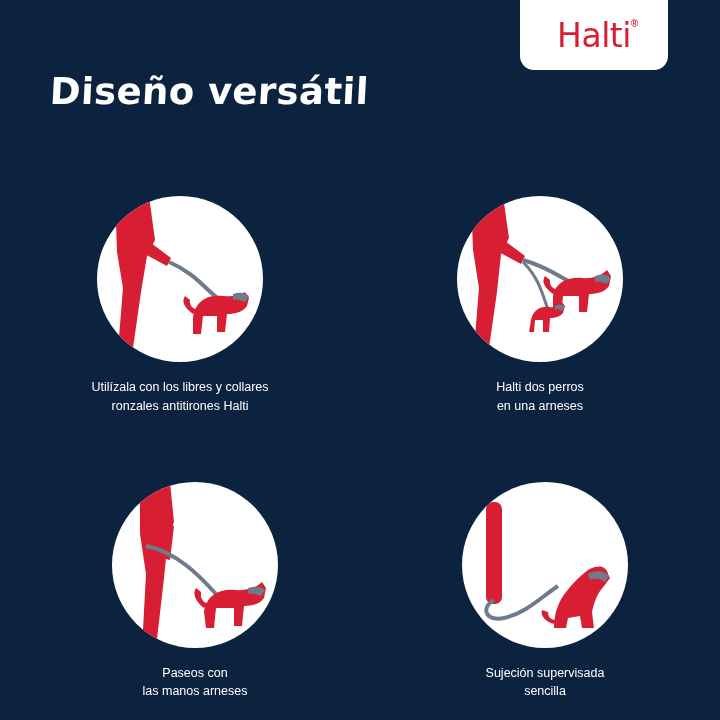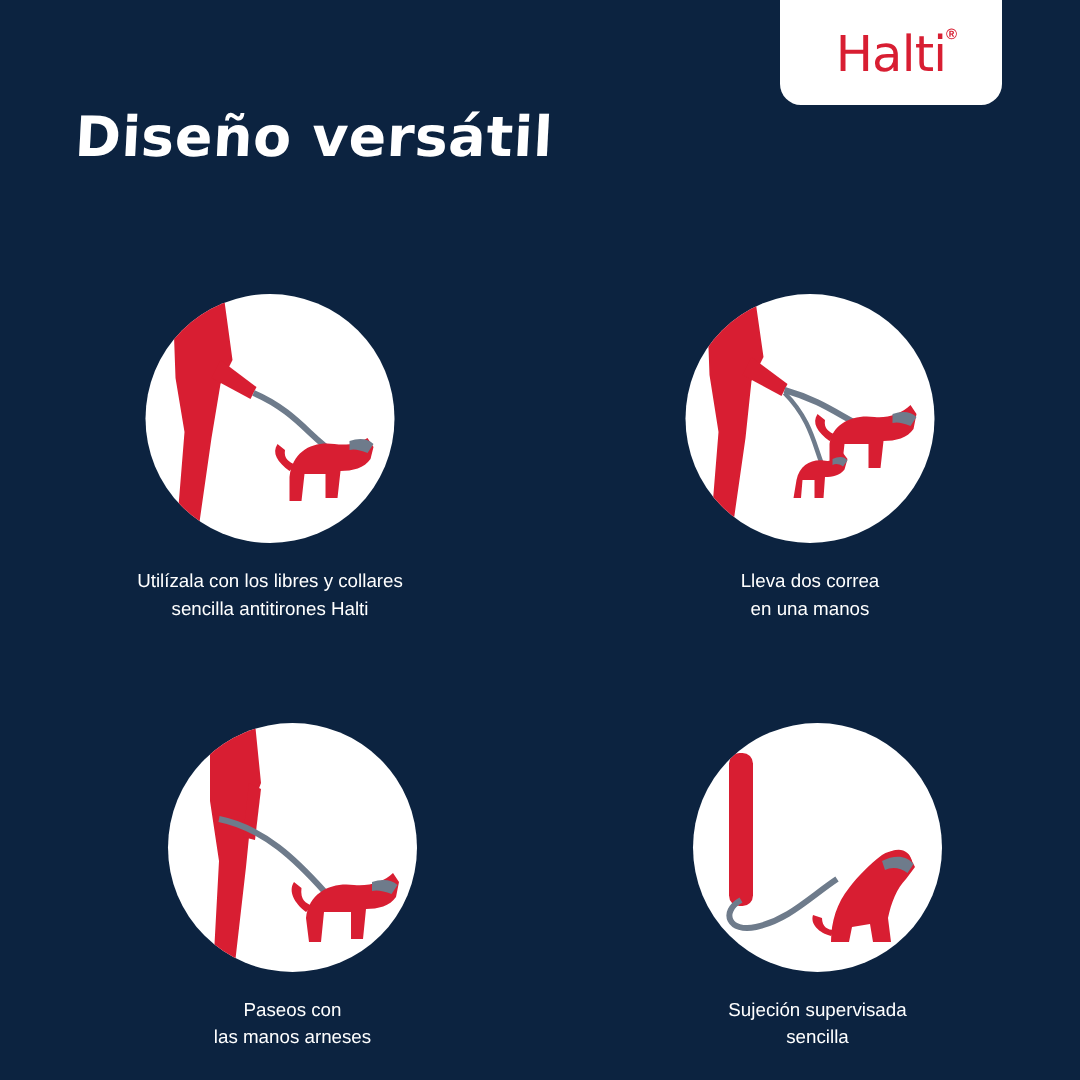--- a/index.html
+++ b/index.html
@@ -128,43 +128,43 @@
 
             <path d="M96 122 C 98 104, 112 98, 126 100 C 134 101, 142 100, 148 96 L152 102 L150 110 C 146 116, 138 118, 130 118 L128 136 L120 136 L120 120 L106 120 L104 138 L96 138 Z" fill="#d81e32"></path>
 
             <path d="M96 118 C 88 112, 84 106, 88 100 L93 104 C 92 110, 96 112, 100 114 Z" fill="#d81e32"></path>
 
             <path d="M136 98 C 142 96, 148 96, 152 100 L148 106 C 143 104, 139 103, 136 104 Z" fill="#6e7b8b"></path>
           </svg>
         </div>
         <div class="caption">
           <span>Utilízala con los libres y collares</span><br>
-          <span>sencilla antitirones Halti</span>
+          <span>ronzales antitirones Halti</span>
         </div>
       </div>
 
       <div class="cell">
         <div class="circle">
           <svg viewBox="0 0 166 166" width="166" height="166">
             <path d="M14 0 L46 0 L52 42 L44 58 L40 96 L30 166 L16 166 L22 92 L16 54 Z" fill="#d81e32"></path>
             <path d="M44 42 L68 60 L64 68 L38 54 Z" fill="#d81e32"></path>
             <path d="M66 64 C 94 72, 106 84, 122 90" stroke="#6e7b8b" stroke-width="4" fill="none"></path>
             <path d="M66 66 C 84 84, 86 102, 92 116" stroke="#6e7b8b" stroke-width="3" fill="none"></path>
 
             <path d="M96 100 C 98 86, 112 80, 126 82 C 134 83, 144 80, 150 74 L154 80 L152 90 C 148 96, 140 98, 132 98 L130 116 L122 116 L122 100 L106 100 L104 118 L96 118 Z" fill="#d81e32"></path>
             <path d="M96 98 C 88 92, 84 86, 88 80 L93 84 C 92 90, 96 92, 100 94 Z" fill="#d81e32"></path>
             <path d="M138 80 C 144 78, 150 78, 154 82 L150 88 C 145 86, 141 85, 138 86 Z" fill="#6e7b8b"></path>
 
             <path d="M74 124 C 76 114, 84 110, 92 111 C 97 112, 102 110, 105 106 L108 110 L106 117 C 103 121, 98 122, 93 122 L92 136 L86 136 L86 124 L78 124 L77 136 L72 136 Z" fill="#d81e32"></path>
             <path d="M98 110 C 102 108, 106 108, 108 111 L105 115 C 102 113, 100 113, 98 114 Z" fill="#6e7b8b"></path>
           </svg>
         </div>
         <div class="caption">
-          <span>Lleva dos correa</span><br>
-          <span>en una manos</span>
+          <span>Halti dos perros</span><br>
+          <span>en una arneses</span>
         </div>
       </div>
 
     </div>
 
     <div class="row row-2">
 
       <div class="cell">
         <div class="circle">
           <svg viewBox="0 0 166 166" width="166" height="166">

